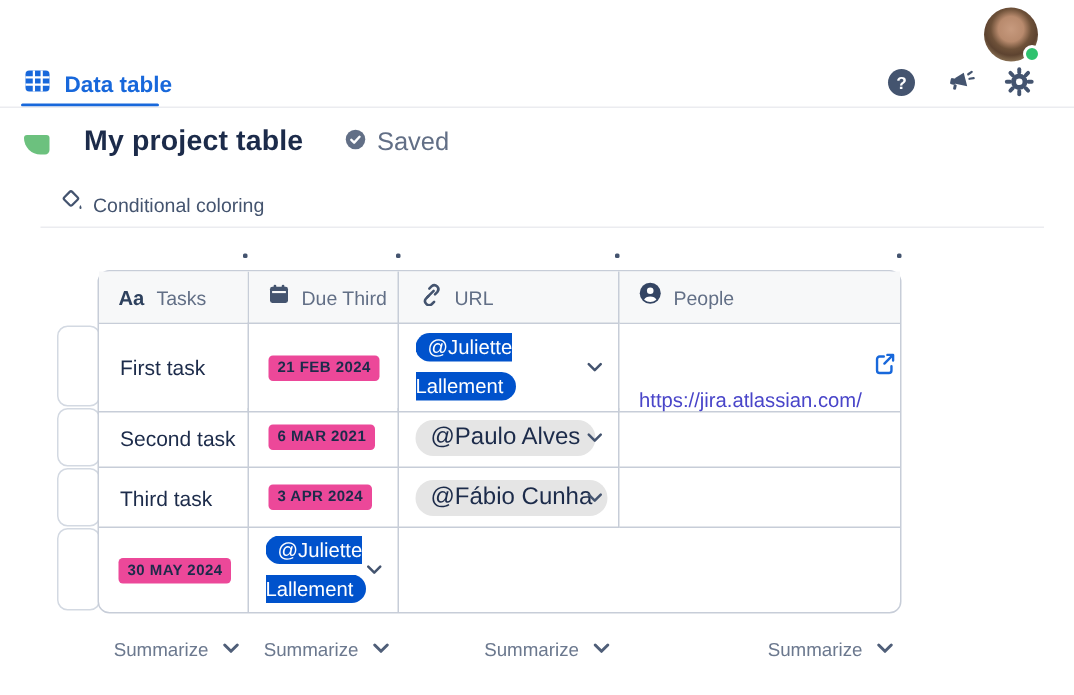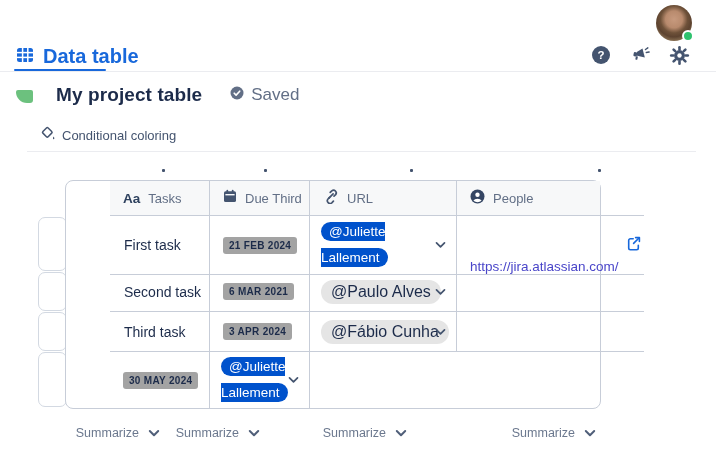--- a/index.html
+++ b/index.html
@@ -10,21 +10,21 @@
   
   .avatar { position:absolute; left:656px; top:5px; width:36px; height:36px; border-radius:50%;
     background: radial-gradient(circle at 50% 40%, #c79a7e 0%, #b88a6d 30%, #6e5139 48%, #5d4330 62%, #8a7154 78%, #a9987c 100%);
     cursor:pointer; }
   .status-dot { position:absolute; right:-2px; bottom:-1px; width:12px; height:12px; border-radius:50%;
     background:#2fc26e; border:2px solid #fff; }
   .topbar-icons { position:absolute; top:46px; right:26px; display:flex; gap:17px; align-items:center; }
   .icon-btn { width:22px; height:22px; display:flex; align-items:center; justify-content:center; cursor:pointer; }
 
   .tab { position:absolute; left:16px; top:45px; display:flex; align-items:center; gap:9px; cursor:pointer; }
-  .tab-label { color:#1868db; font-size:20px; font-weight:700; }
+  .tab-label { color:#1868db; font-size:15px; font-weight:700; }
   .tab-underline { position:absolute; left:14px; top:69px; width:92px; height:2px; background:#1868db; border-radius:1px; }
   .topbar-divider { position:absolute; left:0; top:71px; width:716px; height:1px; background:#ebecf0; }
 
   
   .title-row { position:absolute; left:16px; top:84px; display:flex; align-items:center; }
   .leaf { width:17px; height:13px; background:#6cc17e; border-radius:2px 2px 3px 11px; margin-top:2px; }
   .page-title { margin-left:23px; font-size:19px; font-weight:700; color:#1c2b4a; letter-spacing:.1px; cursor:text; }
   .saved-badge { margin-left:28px; display:flex; align-items:center; gap:7px; }
   .saved-label { color:#626f86; font-size:17px; }
 
@@ -33,35 +33,35 @@
   .cc-label { color:#44546f; font-size:13px; }
   .toolbar-divider { position:absolute; left:27px; top:151px; width:669px; height:1px; background:#ebecf0; }
 
   
   .col-dot { position:absolute; top:169px; width:3px; height:3px; border-radius:1px; background:#44546f; cursor:col-resize; }
 
   
   .row-handle { position:absolute; left:38px; width:29px; background:#fff; border:1px solid #d3d9e2; border-radius:7px; cursor:grab; }
 
   
-  .dtable { position:absolute; left:65px; top:180px; width:536px; border:1px solid #c7cdd8; border-radius:8px; background:#fff;padding-left:44px; }
+  .dtable { position:absolute; left:65px; top:180px; width:536px; border:1px solid #c7cdd8; border-radius:8px; background:#fff; }
   .trow { display:grid; grid-template-columns:100px 100px 147px 187px; }
   .trow > div { border-right:1px solid #c7cdd8; border-bottom:1px solid #c7cdd8; position:relative; }
   .trow > div:last-child { border-right:none; }
   .trow:last-child > div { border-bottom:none; }
   .thead { height:35px; background:#f7f8f9; }
   .thead > div { display:flex; align-items:center; gap:8px; padding-left:13px; cursor:pointer; }
   .thead > div:first-child { border-top-left-radius:7px; }
   .thead > div:last-child { border-top-right-radius:7px; }
   .col-label { color:#626f86; font-size:13px; }
   .aa { color:#2e415e; font-size:13.5px; font-weight:700; }
   .cell { display:flex; align-items:center; cursor:text; }
   .task-cell { padding-left:14px; color:#1c2b4a; font-size:14px; }
   .date-cell { padding-left:13px; }
-  .date-pill { background:#a3a3a3; color:#1c2b4a; font-size:10px; font-weight:700; letter-spacing:.3px;
+  .date-pill { background:#ec4899; color:#1c2b4a; font-size:10px; font-weight:700; letter-spacing:.3px;
     padding:3px 6px; border-radius:3px; white-space:nowrap; }
   .people-cell { padding-left:11px; padding-right:30px; cursor:pointer; }
   .pill-wrap { line-height:26px; font-size:13.5px; max-width:96px; }
   .pill-blue { background:#0052cc; color:#fff; border-radius:12px; padding:2px 8px; }
   .pill-gray { background:#e5e5e5; color:#1c2b4a; border-radius:12px; padding:3px 10px; white-space:nowrap; }
   .cell-chevron { position:absolute; right:10px; top:50%; transform:translateY(-50%); cursor:pointer; display:flex; }
   .url-cell { padding-left:13px; gap:7px; }
   .url-link { color:#4945c9; font-size:13.5px; text-decoration:none; cursor:pointer; white-space:nowrap;margin-top:43px; }
   .r1 { height:56px; } .r2 { height:40px; } .r3 { height:40px; } .r4 { height:56px; }
 

